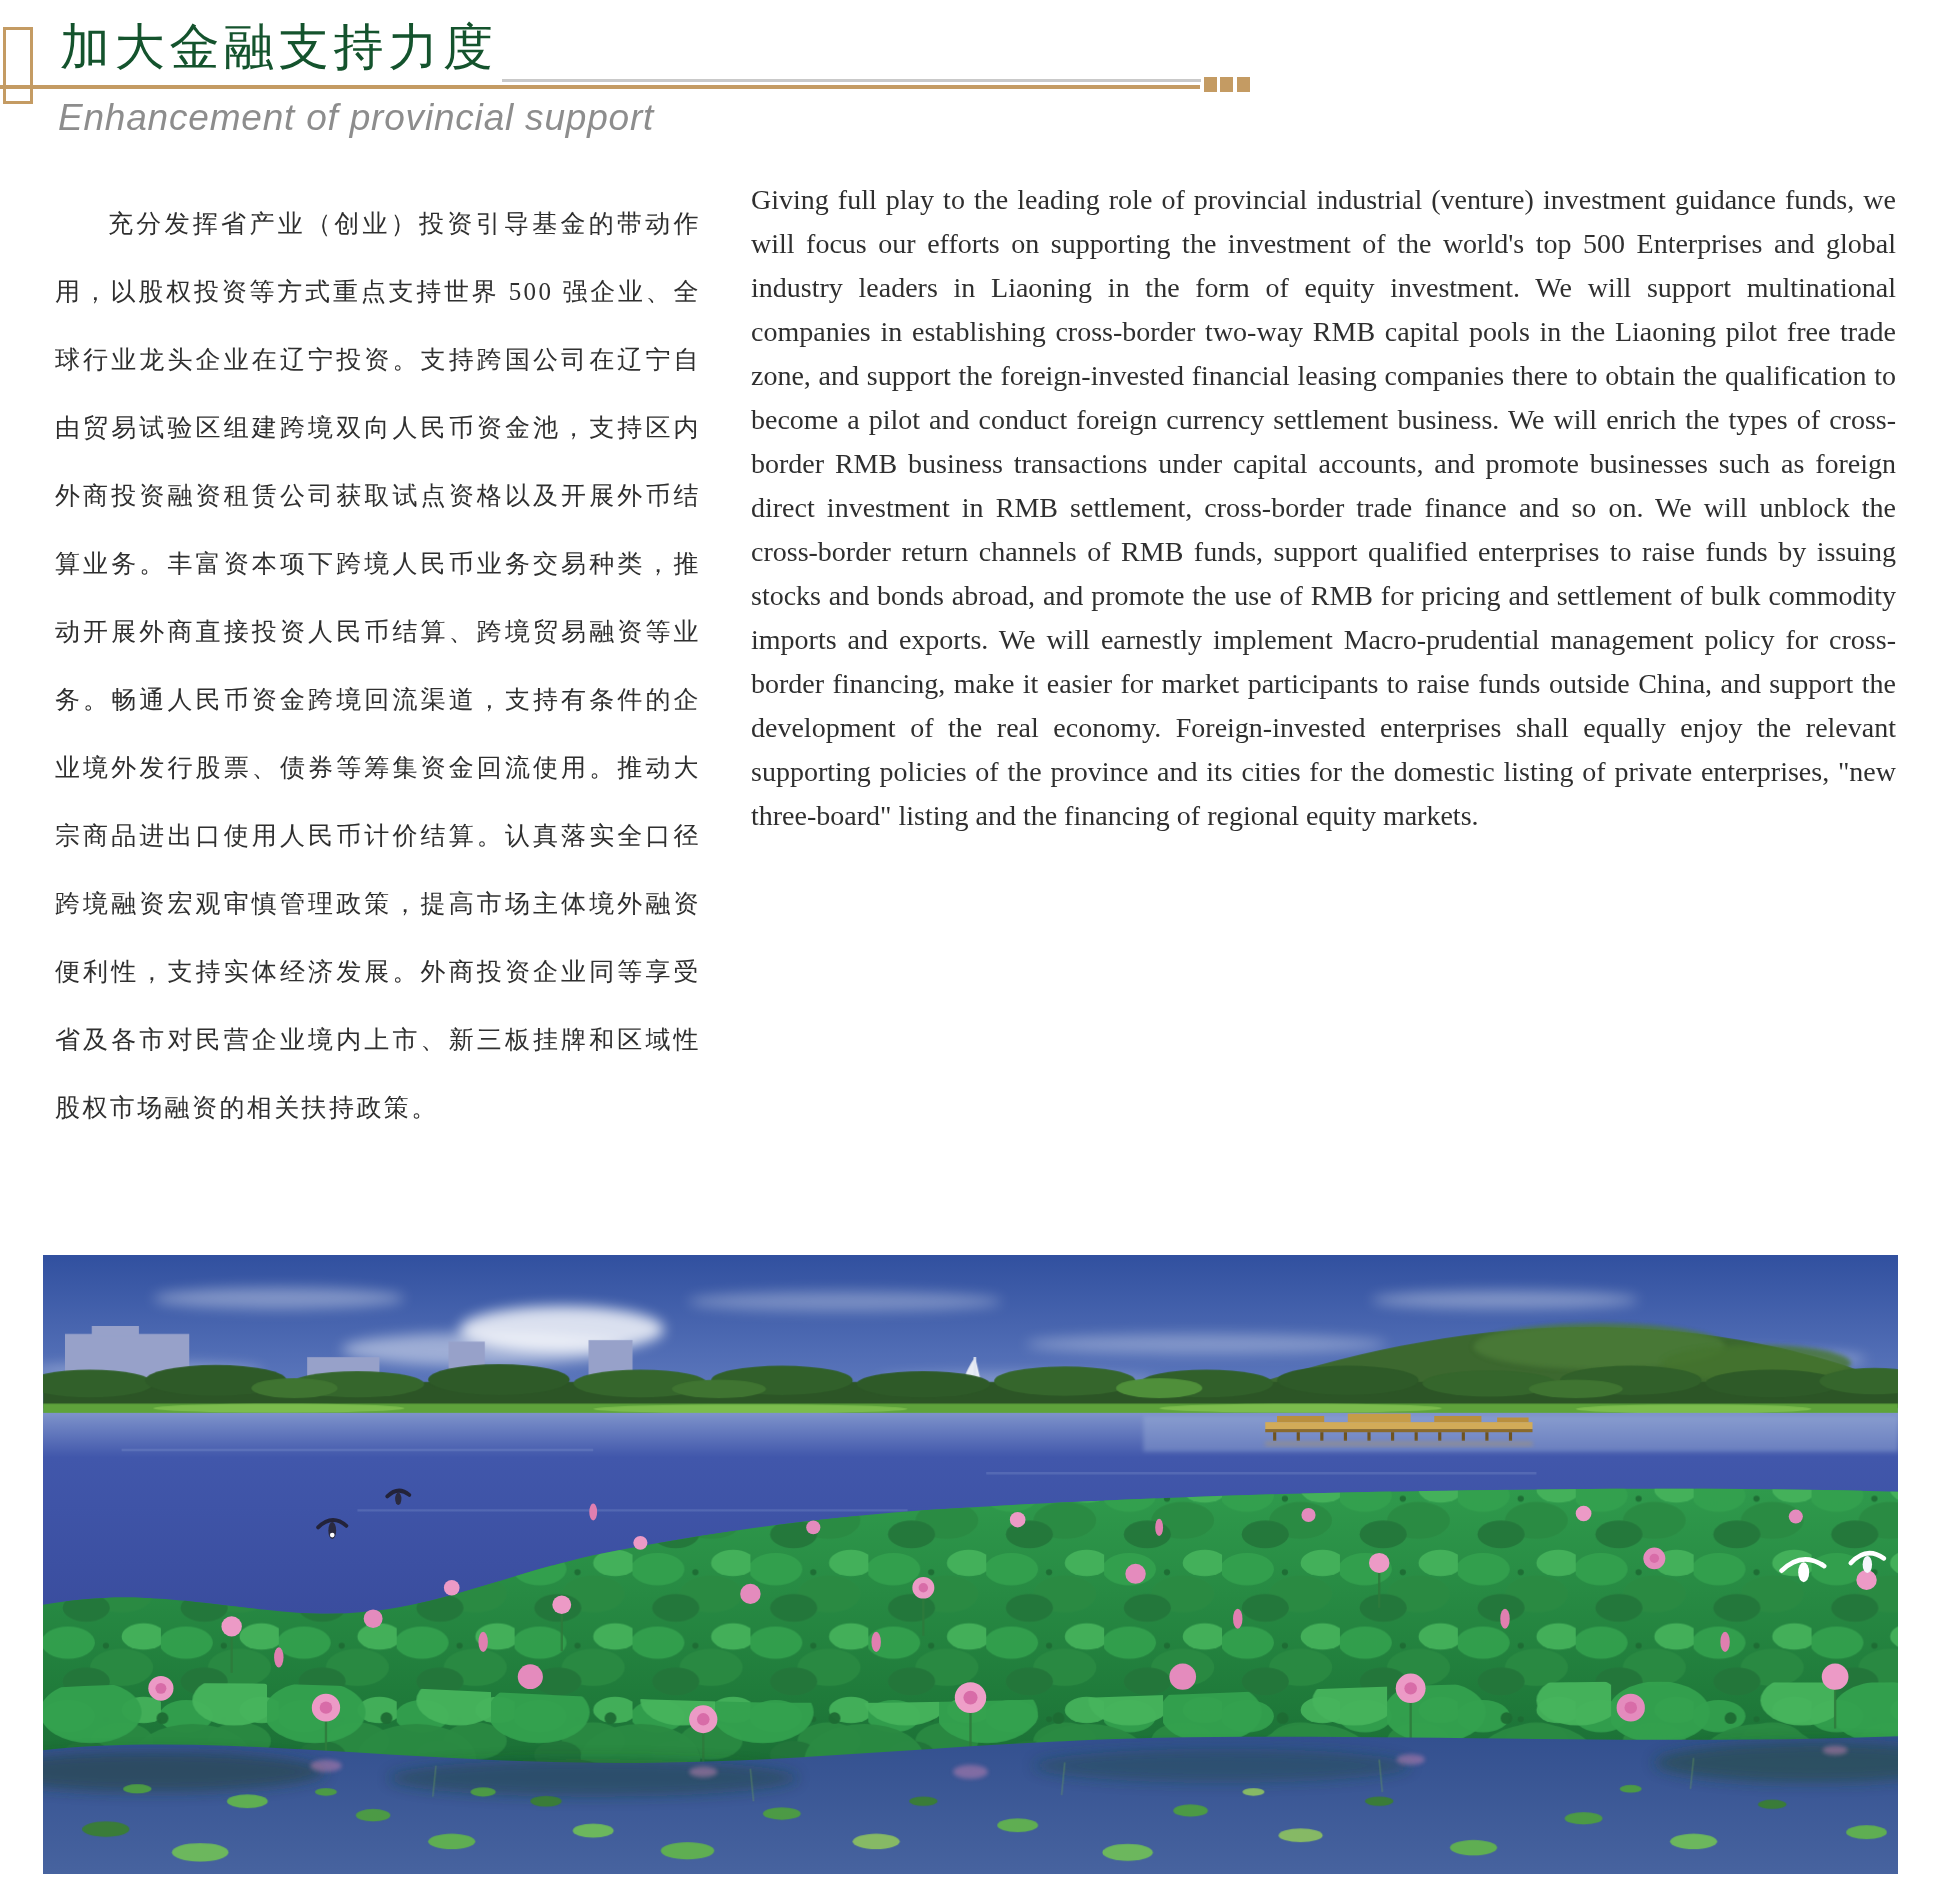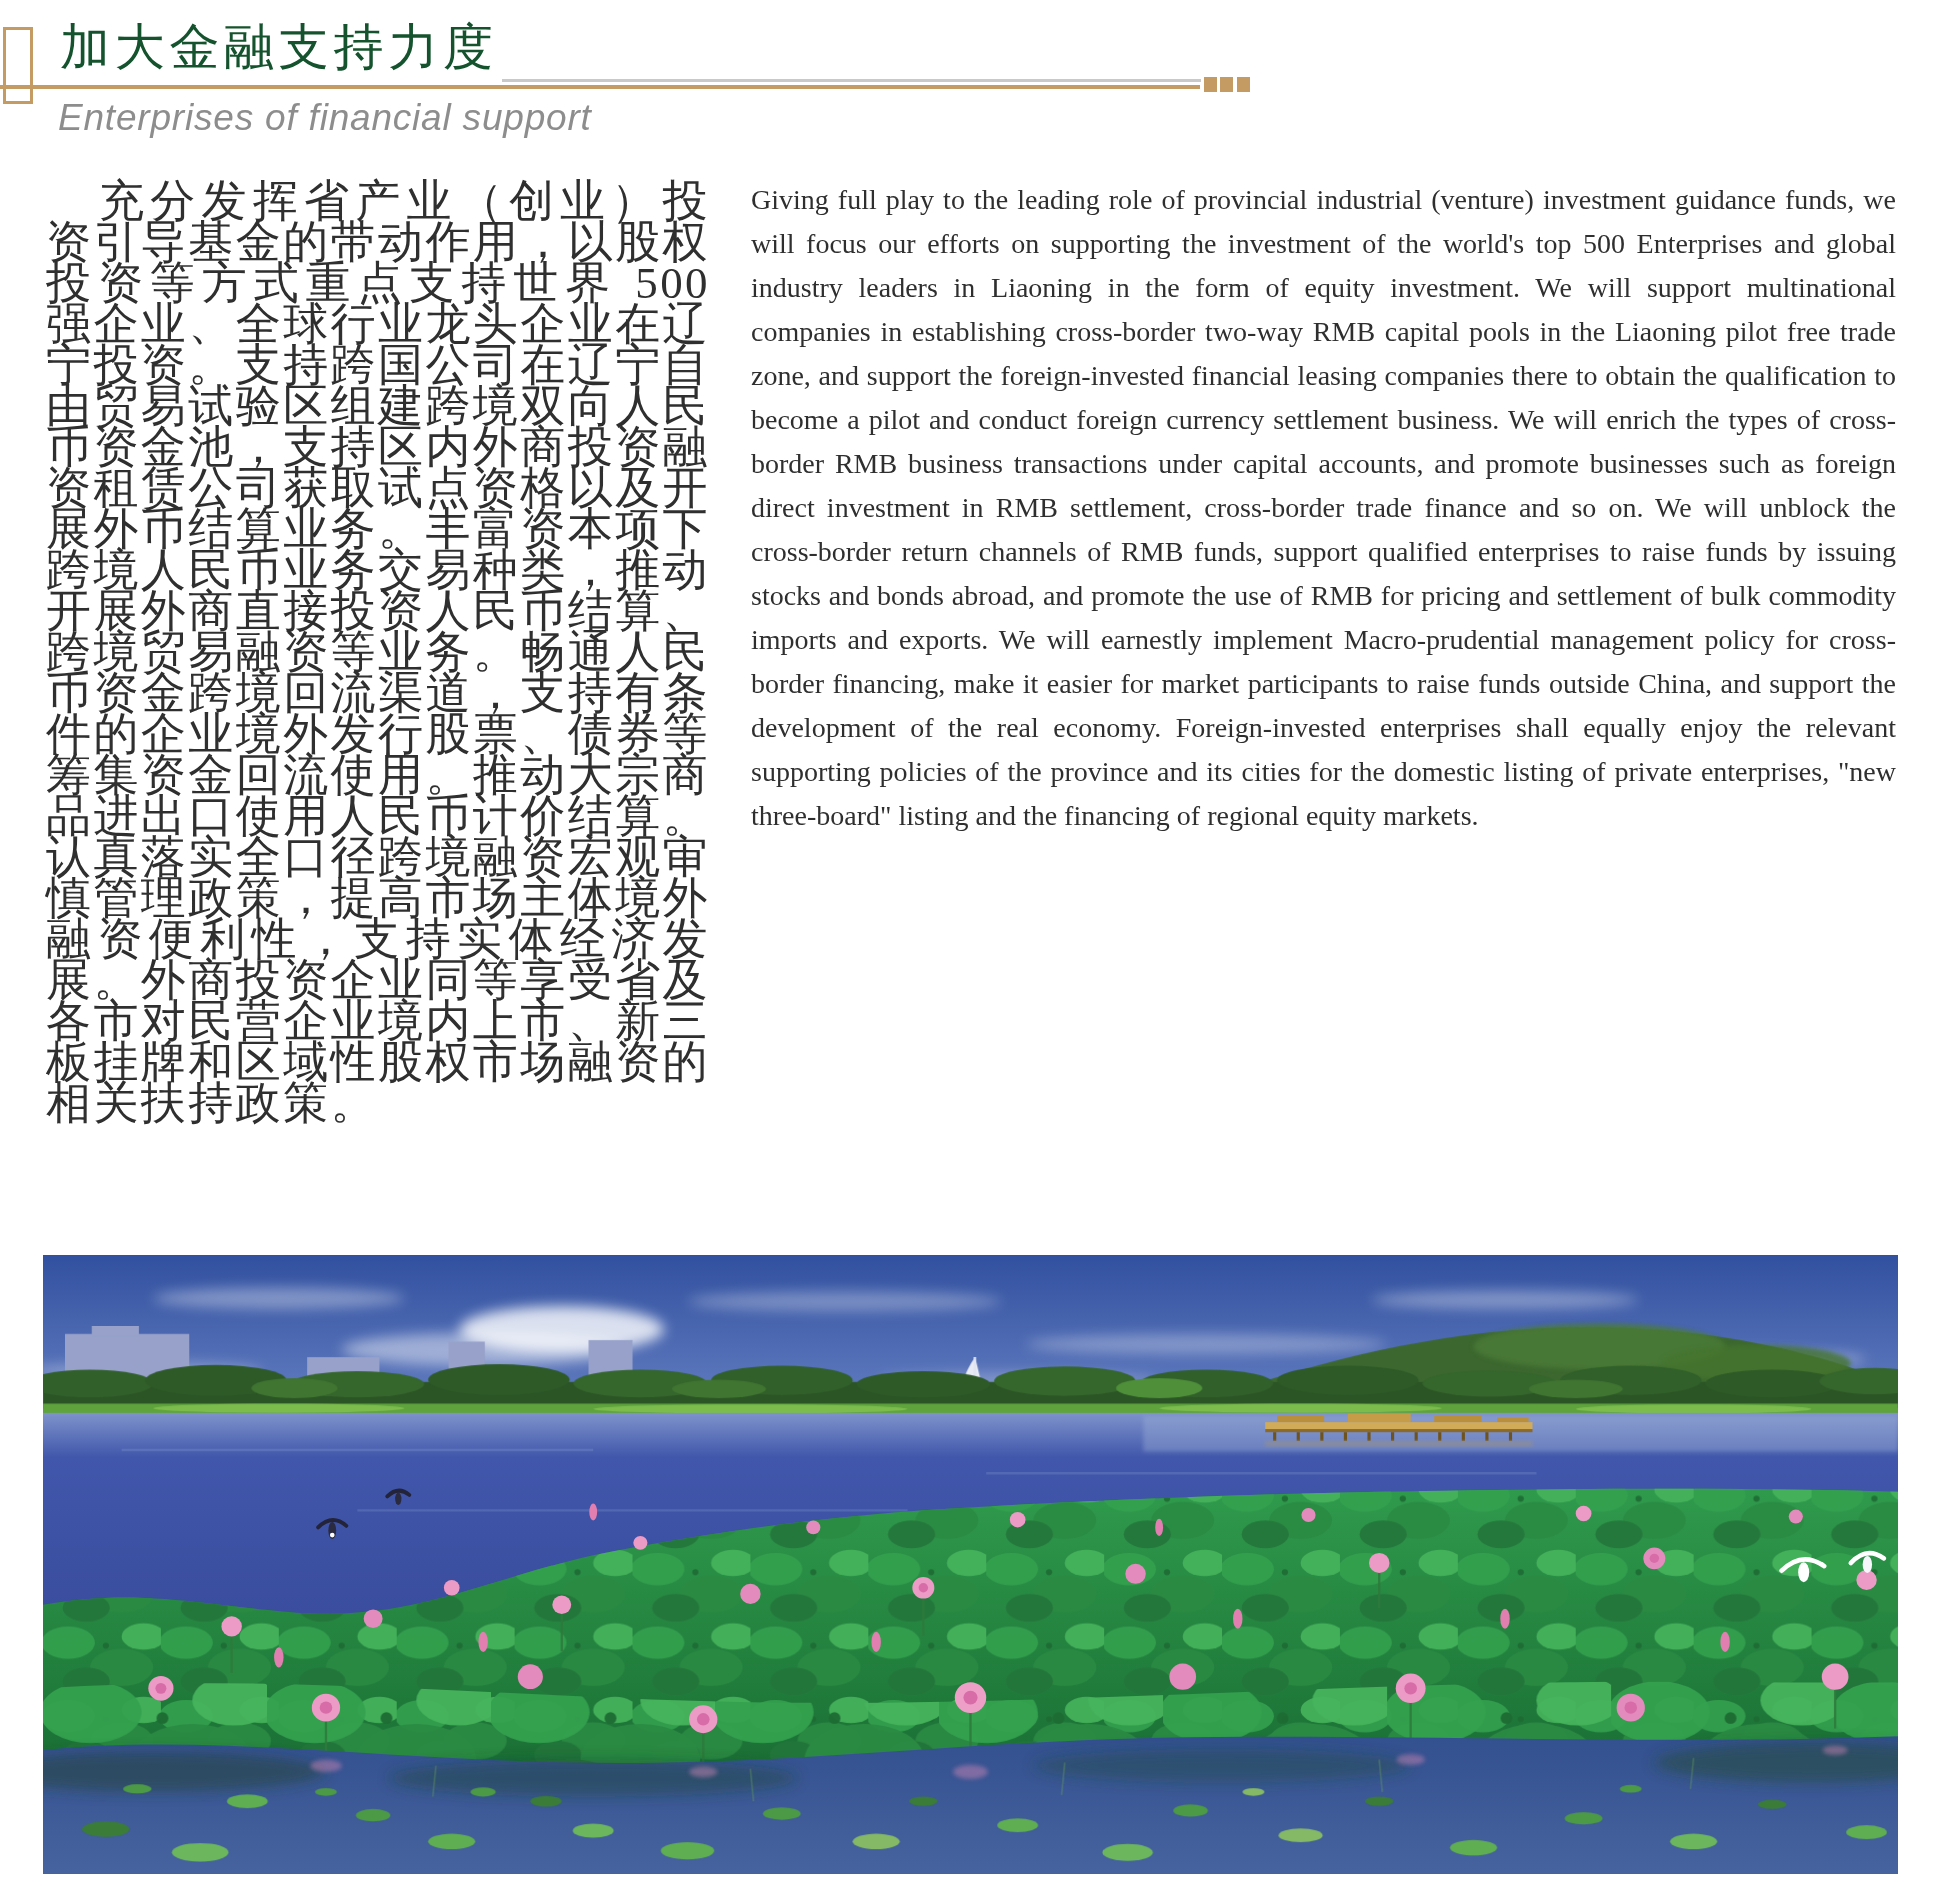--- a/index.html
+++ b/index.html
@@ -17,21 +17,21 @@
 
   .title-zh{position:absolute;left:60px;top:20.4px;margin:0;
             font-family:"Liberation Sans",sans-serif;font-weight:400;
             font-size:50px;line-height:55px;letter-spacing:4.7px;color:#14532d;}
   .title-en{position:absolute;left:58px;top:97px;margin:0;
             font-family:"Liberation Sans",sans-serif;font-style:italic;font-weight:400;
             font-size:37px;line-height:42px;color:#8D8D8D;letter-spacing:0.8px;}
 
   
   .col-zh{position:absolute;left:43px;top:178px;width:670px;}
-  .col-zh p{margin:3px;font-size:45px;line-height:41px;letter-spacing:2.4px;
+  .col-zh p{margin:12px;font-size:25px;line-height:68px;letter-spacing:2.4px;
             text-align:justify;text-indent:53px;}
   .col-en{position:absolute;left:751px;top:178px;width:1145px;}
   .col-en p{margin:0;font-size:28px;line-height:44px;text-align:justify;}
 
   
   .photo{position:absolute;left:43px;top:1255px;width:1855px;height:619px;margin:0;
          overflow:hidden;}
   .photo svg{display:block;width:100%;height:100%;}
 </style>
 </head>
@@ -41,21 +41,21 @@
 
   <div class="bracket"></div>
   <div class="rule-gray"></div>
   <div class="rule-gold"></div>
   <div class="rule-squares">
     <span></span>
       <span></span>
       <span></span>
   </div>
   <h1 class="title-zh">加大金融支持力度</h1>
-  <h2 class="title-en">Enterprises of financial support</h2>
+  <h2 class="title-en">Enhancement of provincial support</h2>
 
   <div class="col-zh">
     <p>充分发挥省产业（创业）投资引导基金的带动作用，以股权投资等方式重点支持世界 500 强企业、全球行业龙头企业在辽宁投资。支持跨国公司在辽宁自由贸易试验区组建跨境双向人民币资金池，支持区内外商投资融资租赁公司获取试点资格以及开展外币结算业务。丰富资本项下跨境人民币业务交易种类，推动开展外商直接投资人民币结算、跨境贸易融资等业务。畅通人民币资金跨境回流渠道，支持有条件的企业境外发行股票、债券等筹集资金回流使用。推动大宗商品进出口使用人民币计价结算。认真落实全口径跨境融资宏观审慎管理政策，提高市场主体境外融资便利性，支持实体经济发展。外商投资企业同等享受省及各市对民营企业境内上市、新三板挂牌和区域性股权市场融资的相关扶持政策。</p>
   </div>
   <div class="col-en">
     <p>Giving full play to the leading role of provincial industrial (venture) investment guidance funds, we will focus our efforts on supporting the investment of the world's top 500 Enterprises and global industry leaders in Liaoning in the form of equity investment. We will support multinational companies in establishing cross-border two-way RMB capital pools in the Liaoning pilot free trade zone, and support the foreign-invested financial leasing companies there to obtain the qualification to become a pilot and conduct foreign currency settlement business. We will enrich the types of cross-border RMB business transactions under capital accounts, and promote businesses such as foreign direct investment in RMB settlement, cross-border trade finance and so on. We will unblock the cross-border return channels of RMB funds, support qualified enterprises to raise funds by issuing stocks and bonds abroad, and promote the use of RMB for pricing and settlement of bulk commodity imports and exports. We will earnestly implement Macro-prudential management policy for cross-border financing, make it easier for market participants to raise funds outside China, and support the development of the real economy. Foreign-invested enterprises shall equally enjoy the relevant supporting policies of the province and its cities for the domestic listing of private enterprises, "new three-board" listing and the financing of regional equity markets.</p>
   </div>
 
   <figure class="photo" role="img" aria-label="Lake with lotus flowers in bloom, city skyline and wooded hill on the horizon">
     <svg viewBox="0 0 2360 800" preserveAspectRatio="none" xmlns="http://www.w3.org/2000/svg">

